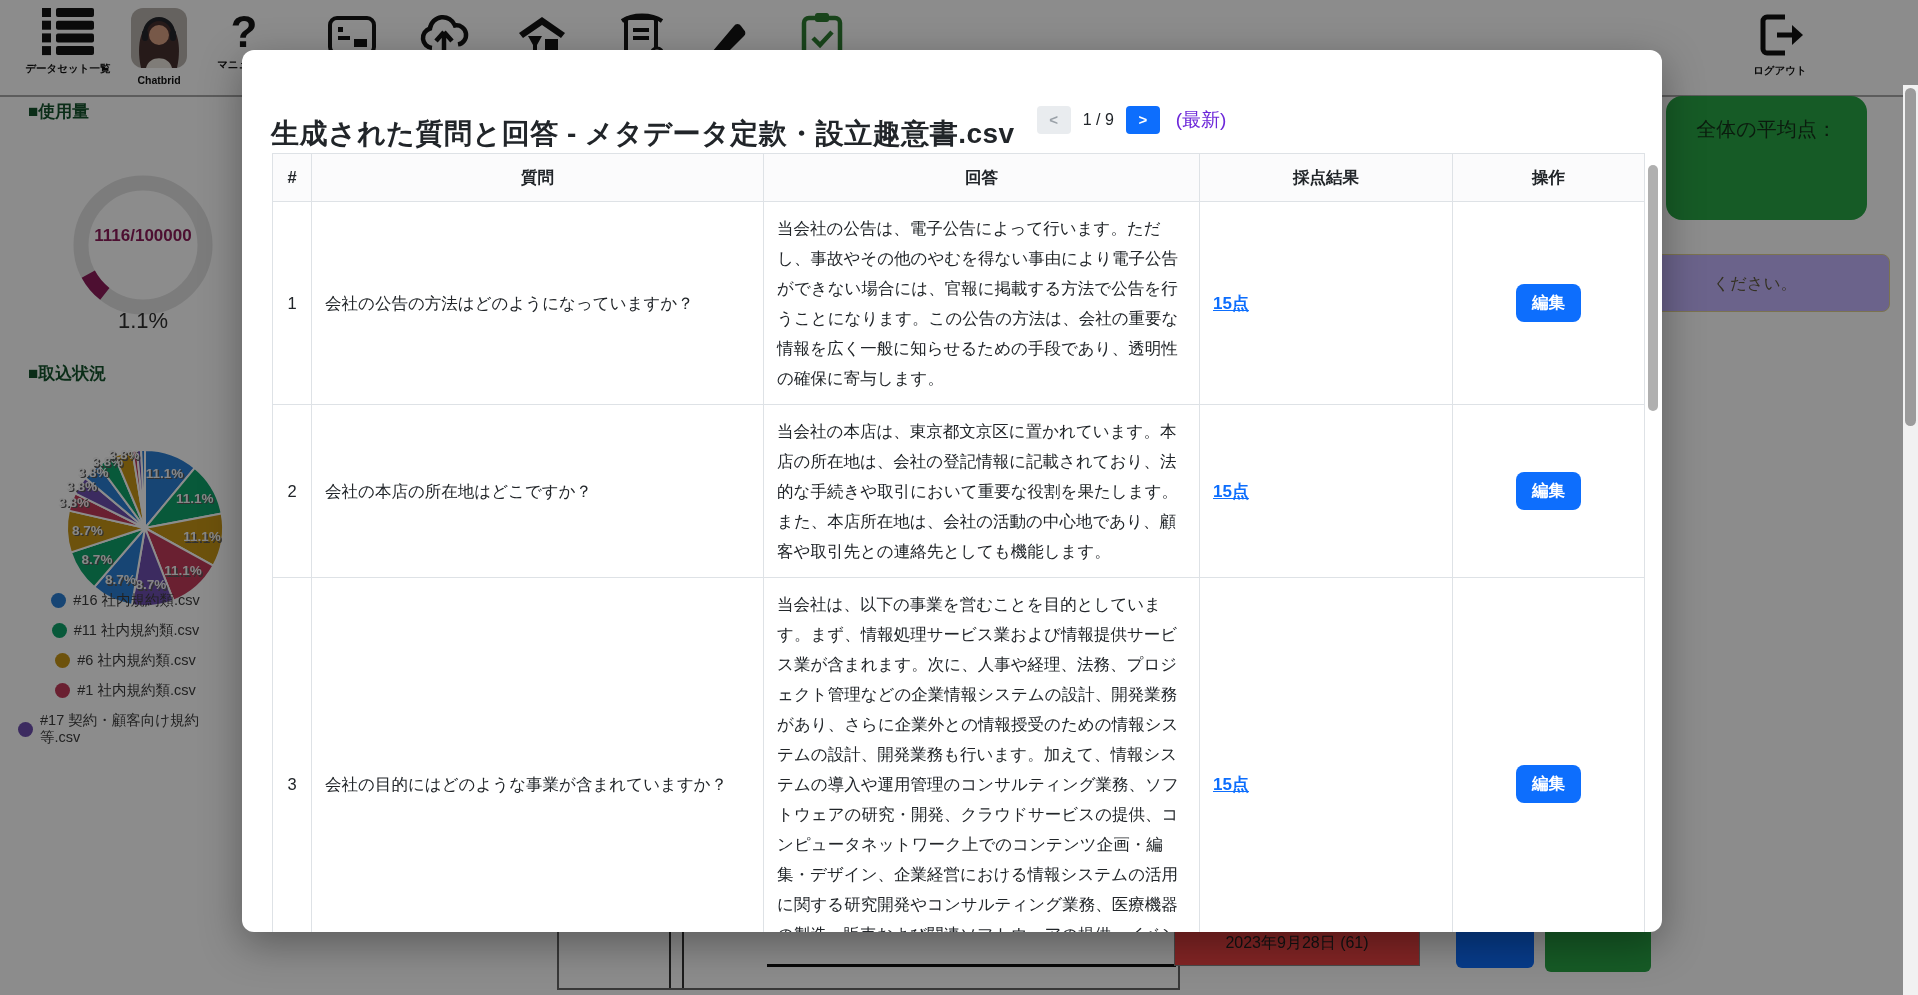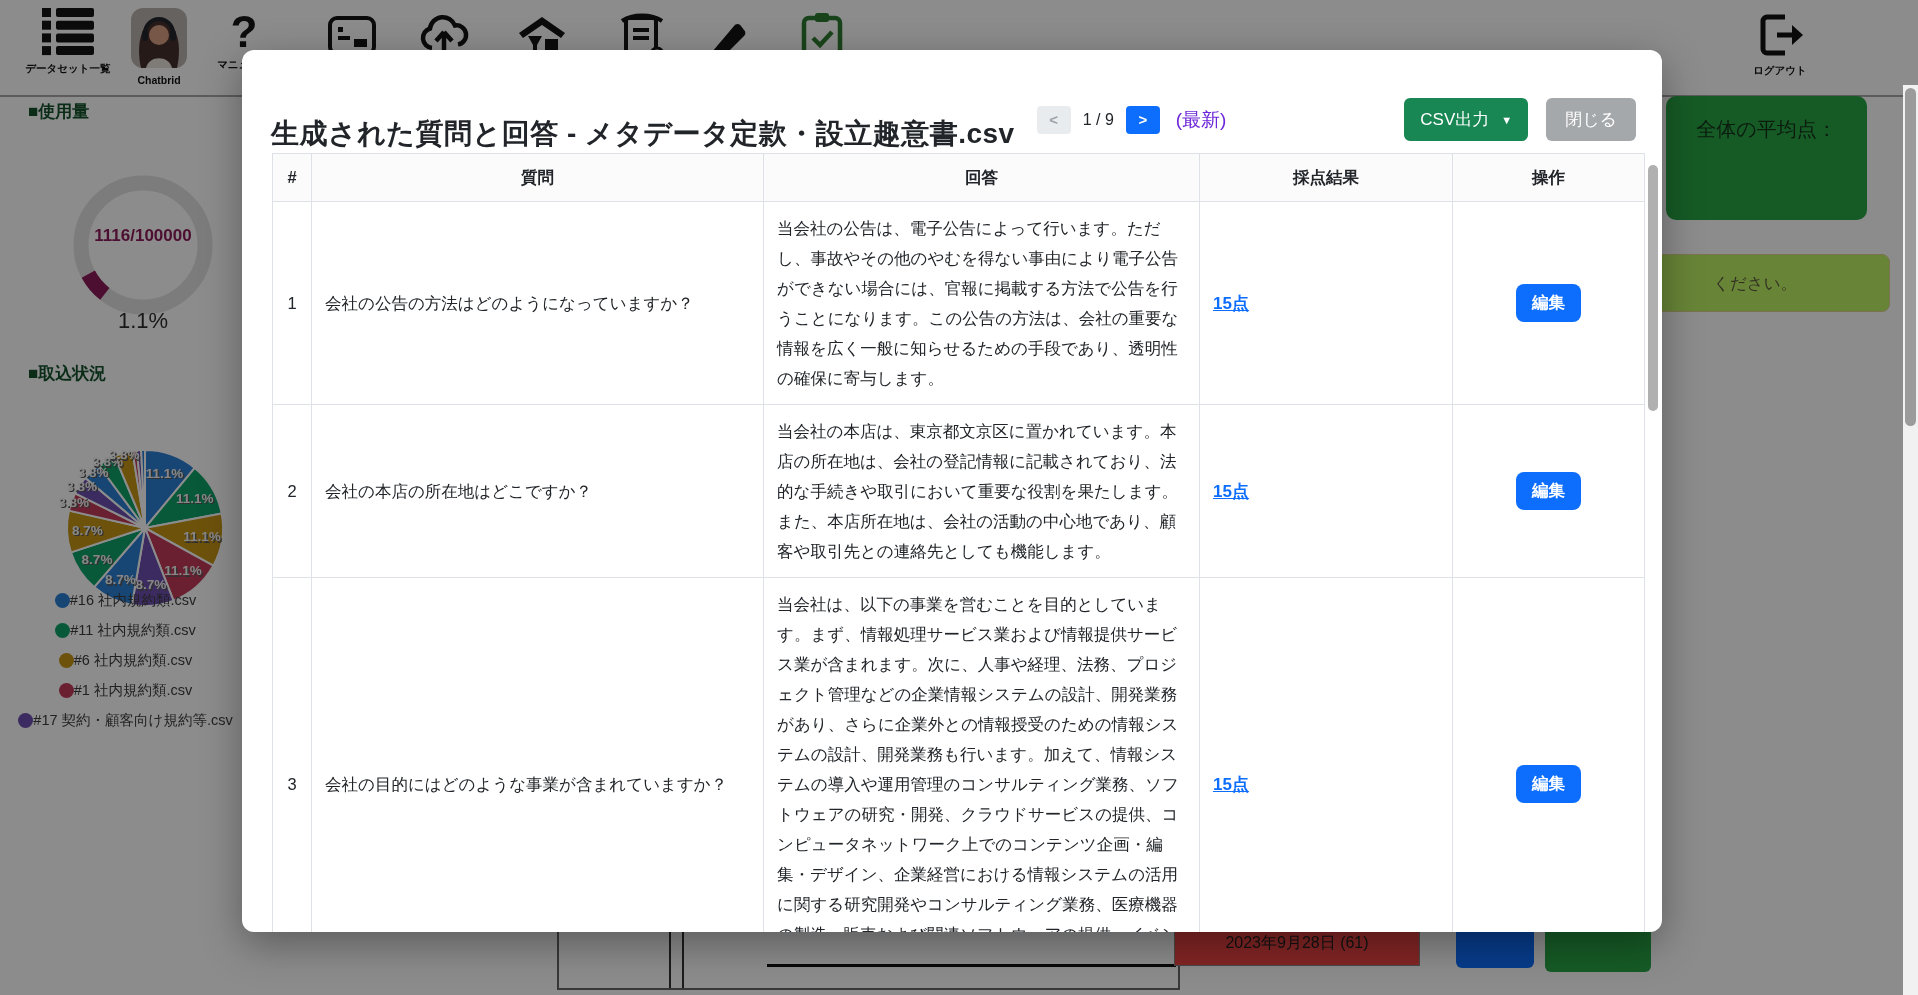--- a/index.html
+++ b/index.html
@@ -15,31 +15,31 @@
   .qmark { font-size:44px; font-weight:900; color:#161616; line-height:48px; }
 
   
   .side-heading { position:absolute; font-size:17px; font-weight:700; color:#14532d; }
   .gauge-wrap { position:absolute; left:58px; top:160px; width:170px; height:170px; }
   .gauge-pct { position:absolute; left:58px; top:308px; width:170px; text-align:center;
     font-size:22px; color:#2e2e2e; }
   .pie-wrap { position:absolute; left:45px; top:428px; width:200px; height:200px; }
   .legend { position:absolute; left:18px; top:592px; width:215px; display:flex;
     flex-direction:column; align-items:center; gap:13px; }
-  .legend-item { display:flex; align-items:center; cursor:pointer; }
+  .legend-item { display:flex; align-items:center; gap:7px; cursor:pointer; }
   .legend-dot { width:15px; height:15px; border-radius:50%; flex:0 0 auto; }
   .legend-label { font-size:14.5px; color:#3d3d3d; line-height:17px; text-align:left; }
 
   
   .avg-box { position:absolute; left:1666px; top:96px; width:201px; height:124px;
-    background:#28a745; border-radius:10px; text-align:center; padding-top:20px; }
+    background:#28a745; border-radius:16px; text-align:center; padding-top:20px; }
   .avg-label { font-size:20px; color:#15321a; }
   .avg-value { font-size:46px; font-weight:700; color:#0e1a0f; margin-top:4px; }
   .notice-box { position:absolute; left:1598px; top:254px; width:292px; height:58px;
-    background:#bef264; border:1px solid #e0d193; border-radius:8px; }
+    background:#c4b5fd; border:1px solid #e0d193; border-radius:8px; }
   .notice-text { position:absolute; left:114px; top:18px; font-size:16.5px; color:#5f5a40; }
 
   
   .bg-form { position:absolute; left:557px; top:898px; width:623px; height:92px;
     background:#fff; border:2px solid #666; }
   .bg-vline1 { position:absolute; left:110px; top:0; bottom:0; border-left:2px solid #333; }
   .bg-vline2 { position:absolute; left:123px; top:0; bottom:0; border-left:2px solid #333; }
   .bg-underline { position:absolute; left:208px; right:2px; top:64px; border-bottom:3px solid #111; }
   .bg-date { position:absolute; left:1174px; top:920px; width:246px; height:46px;
     background:#ef4444; border:1px solid #888; display:flex; align-items:center; justify-content:center;
@@ -314,27 +314,20 @@
 
 <div class="modal">
   <div class="modal-header">
     <div class="modal-title">生成された質問と回答 - メタデータ定款・設立趣意書.csv</div>
     <div class="pager">
       <button class="pg-btn pg-prev">&lt;</button>
       <span class="pg-num">1 / 9</span>
       <button class="pg-btn pg-next">&gt;</button>
       <span class="pg-note">(最新)</span>
     </div>
-    <div class="hdr-buttons">
-      <button class="btn-csv">
-        <span>CSV出力</span>
-        <span class="caret">▼</span>
-      </button>
-      <button class="btn-close">閉じる</button>
-    </div>
   </div>
 
   <div class="table-wrap">
     <table class="qa">
       <colgroup>
         <col style="width:39px">
           <col style="width:452px">
           <col style="width:436px">
         <col style="width:253px">
           <col style="width:192px">

